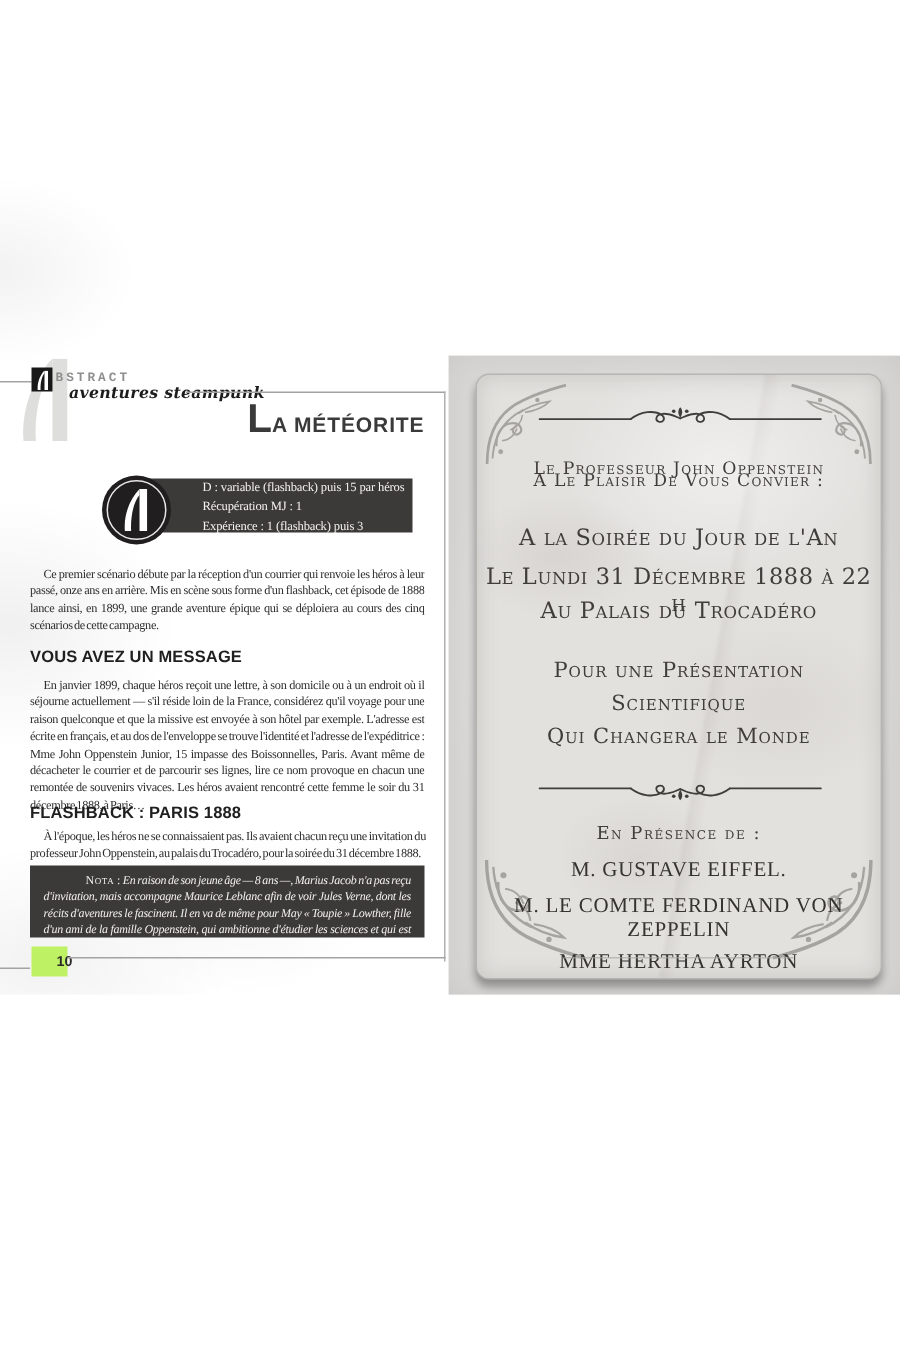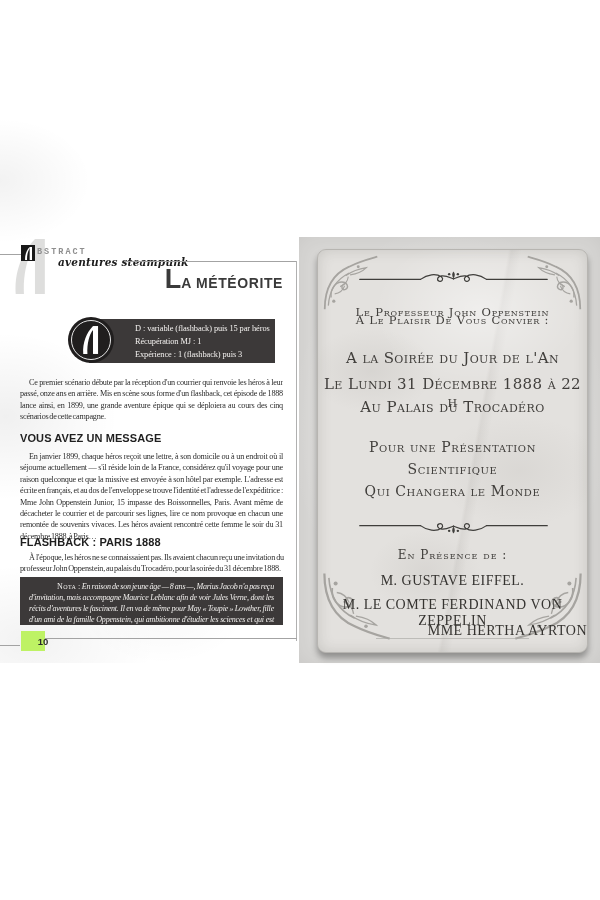--- a/index.html
+++ b/index.html
@@ -21,28 +21,28 @@
   .rule-bot-left{ left:0; top:645px; width:20px; height:1px; }
   .rule-bot-right{ left:45px; top:638px; width:252px; height:1px; }
 
   .ghost-a{ position:absolute; left:10px; top:239px; width:40px; height:55px; fill:#dededd; }
   .logo-sq{ position:absolute; left:21px; top:245px; width:14px; height:16px;
     background:#181818; display:flex; align-items:center; justify-content:center; }
   .logo-sq svg{ width:9px; height:13px; fill:#ffffff; }
   .brand{ position:absolute; left:37px; top:247px; font-family:Liberation Mono, monospace;
     font-size:8.5px; font-weight:bold; letter-spacing:2px; color:#8f8f8f; }
   .subtitle{ position:absolute; left:46px; top:256px; font-family:"DejaVu Serif",serif;
-    font-style:italic; font-weight:bold; font-size:10.5px; color:#1c1c1c; letter-spacing:0.2px;margin-left:12px; }
+    font-style:italic; font-weight:bold; font-size:10.5px; color:#1c1c1c; letter-spacing:0.2px; }
 
   .page-title{ position:absolute; left:100px; top:266px; width:183px; text-align:right;
     font-family:"Liberation Sans",sans-serif; font-weight:bold; color:#3a3a3a; }
   .page-title .t-init{ font-size:27px; line-height:27px; vertical-align:baseline; }
   .page-title .t-rest{ font-size:14px; letter-spacing:0.6px; }
 
-  .stat-box{ position:absolute; left:89px; top:319px; width:186px; height:44px;
+  .stat-box{ position:absolute; left:89px; top:319px; width:186px; height:36px;
     background:#3c3939; color:#f4f2f0; display:flex; flex-direction:column; justify-content:center;
     padding-left:46px; font-size:8.4px; line-height:13px; letter-spacing:-0.1px; }
   .badge{ position:absolute; left:68px; top:317px; width:46px; height:46px; border-radius:50%;
     background:#201e1e; }
   .badge::after{ content:""; position:absolute; inset:3px; border:1.5px solid #e6e6e6; border-radius:50%; }
   .badge svg{ position:absolute; left:13px; top:9px; width:19px; height:28px; fill:#ffffff; z-index:2; }
 
   .body-par{ position:absolute; left:20px; width:263px; text-align:justify; color:#2d2d2d;
     font-size:8.2px; line-height:11.4px; letter-spacing:-0.22px; word-spacing:-1px;
     text-indent:9px; overflow:hidden; }
@@ -84,21 +84,21 @@
     font-family:"DejaVu Serif",serif; font-variant:small-caps; color:#403e3b; }
   .inv-host{ font-size:11.5px; letter-spacing:0.8px; }
   .l-host1{ top:55px; } .l-host2{ top:63px; }
   .inv-event{ font-size:15px; letter-spacing:0.4px; }
   .l-event1{ top:99px; } .l-event2{ top:125px; } .l-event3{ top:148px; }
   .inv-pres{ font-size:14px; letter-spacing:0.6px; }
   .l-pres1{ top:189px; } .l-pres2{ top:211px; } .l-pres3{ top:233px; }
   .l-presence{ top:298px; font-size:12px; letter-spacing:1px; }
   .inv-guest{ font-family:"Liberation Serif",serif; font-variant:normal; text-transform:uppercase;
     font-size:14px; letter-spacing:0.5px; color:#353330; }
-  .l-g1{ top:323px; } .l-g2{ top:347px; } .l-g3{ top:373px;text-align:right; }
+  .l-g1{ top:323px; } .l-g2{ top:347px; } .l-g3{ top:384px; }
 
   .divider{ position:absolute; left:40px; width:191px; height:17px; color:#3f3e3b; }
   .div-top{ top:20px; }
   .div-bottom{ top:268px; transform:scaleY(-1); }
 
   .corner{ position:absolute; width:58px; height:58px; color:#9c9a96; opacity:0.85; }
   .c-tl{ left:4px; top:4px; }
   .c-tr{ right:4px; top:4px; transform:scaleX(-1); }
   .c-bl{ left:3px; bottom:10px; width:72px; height:72px; transform:scaleY(-1); }
   .c-br{ right:3px; bottom:10px; width:72px; height:72px; transform:scale(-1,-1); }

